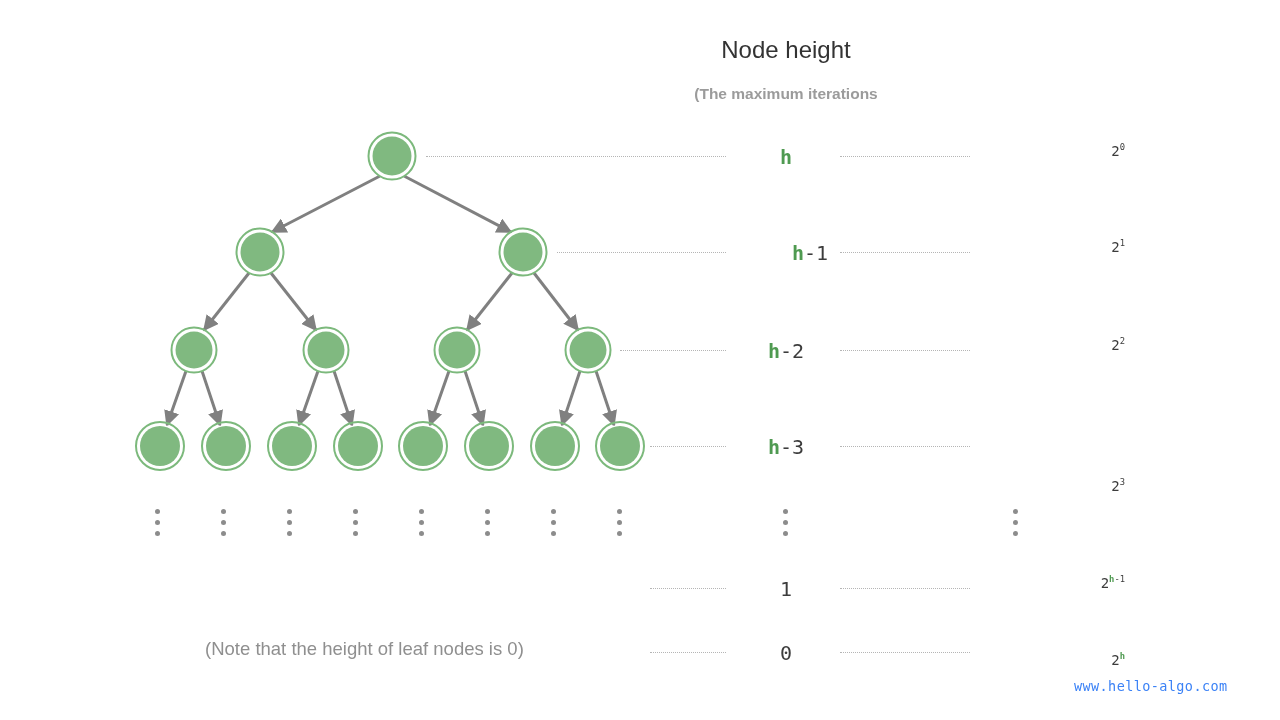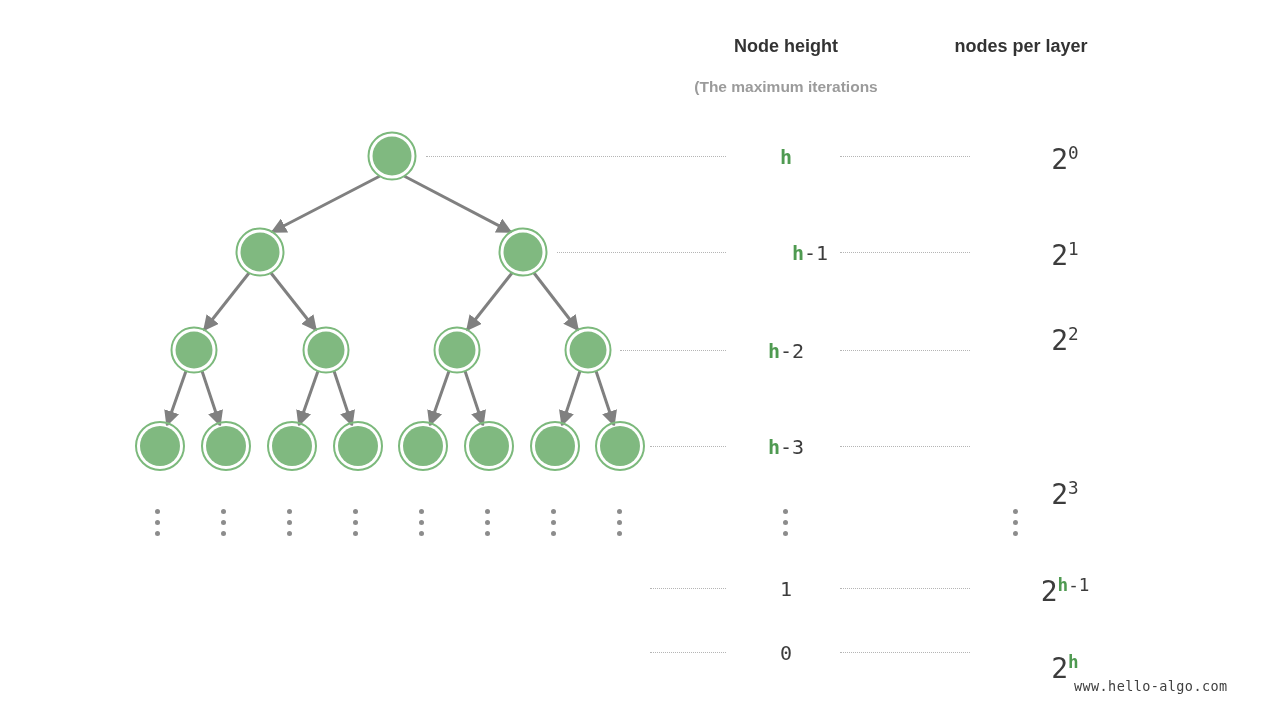--- a/index.html
+++ b/index.html
@@ -28,22 +28,22 @@
     height: 720px;
   }
 
   
   .col-header {
     position: absolute;
     text-align: center;
     line-height: 1.18;
   }
   .col-header .title {
-    font-weight: bold;
-    font-size: 18px;
+    font-weight: normal;
+    font-size: 24px;
     color: #333333;
     white-space: nowrap;
   }
   .col-header .subtitle {
     font-weight: bold;
     font-size: 15.5px;
     color: #9b9b9b;
     margin-top: 21px;
   }
   .col-header .subtitle div { white-space: nowrap; }
@@ -62,23 +62,23 @@
     white-space: nowrap;
   }
   .height-label .hvar {
     color: #4f9a51;
     font-weight: bold;
   }
 
   .count-label {
     position: absolute;
     width: 120px;
-    text-align: center;
+    text-align: right;
     font-family: "DejaVu Sans Mono", monospace;
-    font-size: 28px;
+    font-size: 14px;
     color: #3c3c3c;
     white-space: nowrap;
   }
   .count-label sup {
     font-size: 0.63em;
     vertical-align: super;
     line-height: 0;
   }
   .count-label sup .hvar {
     color: #4f9a51;
@@ -115,21 +115,21 @@
     font-size: 18.5px;
     color: #8f8f8f;
     white-space: nowrap;
   }
   #watermark {
     position: absolute;
     left: 1074px;
     top: 678px;
     font-family: "DejaVu Sans Mono", monospace;
     font-size: 13.5px;
-    color: #404040;
+    color: #3b82f6;
     letter-spacing: 0.4px;
     white-space: nowrap;
   }
 </style>
 </head>
 <body>
 
 <div id="stage">
 
   <svg id="tree-svg" viewBox="0 0 1280 720" xmlns="http://www.w3.org/2000/svg">
@@ -228,21 +228,20 @@
   </svg>
 
   <div class="col-header" id="header-node-height">
     <div class="title">Node height</div>
     <div class="subtitle">
       <div>(The maximum iterations</div>
     </div>
   </div>
 
   <div class="col-header" id="header-node-count">
-    <div class="title">nodes per layer</div>
   </div>
 
   <div class="leader" style="left:426px; top:156px; width:300px;"></div>
   <div class="height-label" style="left:726px; top:145px;">
     <span class="hvar">h</span><span></span>
   </div>
   <div class="leader" style="left:840px; top:156px; width:130px;"></div>
   <div class="count-label" style="left:1005px; top:143px;">
     <span>2</span><sup><span class="hvar"></span><span>0</span></sup>
   </div>
@@ -254,21 +253,21 @@
   <div class="leader" style="left:840px; top:252px; width:130px;"></div>
   <div class="count-label" style="left:1005px; top:239px;">
     <span>2</span><sup><span class="hvar"></span><span>1</span></sup>
   </div>
 
   <div class="leader" style="left:620px; top:350px; width:106px;"></div>
   <div class="height-label" style="left:726px; top:339px;text-align:center;">
     <span class="hvar">h</span><span>-2</span>
   </div>
   <div class="leader" style="left:840px; top:350px; width:130px;"></div>
-  <div class="count-label" style="left:1005px; top:324px;">
+  <div class="count-label" style="left:1005px; top:337px;">
     <span>2</span><sup><span class="hvar"></span><span>2</span></sup>
   </div>
 
   <div class="leader" style="left:650px; top:446px; width:76px;"></div>
   <div class="height-label" style="left:726px; top:435px;">
     <span class="hvar">h</span><span>-3</span>
   </div>
   <div class="leader" style="left:840px; top:446px; width:130px;"></div>
   <div class="count-label" style="left:1005px; top:433px;margin-top:45px;">
     <span>2</span><sup><span class="hvar"></span><span>3</span></sup>
@@ -327,20 +326,21 @@
 
   <div class="leader" style="left:650px; top:588px; width:76px;"></div>
   <div class="height-label" style="left:726px; top:577px;">
     <span class="hvar"></span><span>1</span>
   </div>
   <div class="leader" style="left:840px; top:588px; width:130px;"></div>
   <div class="count-label" style="left:1005px; top:575px;">
     <span>2</span><sup><span class="hvar">h</span><span>-1</span></sup>
   </div>
 
+  <div id="leaf-note">(Note that the height of leaf nodes is 0)</div>
   <div class="leader" style="left:650px; top:652px; width:76px;"></div>
   <div class="height-label" style="left:726px; top:641px;">
     <span class="hvar"></span><span>0</span>
   </div>
   <div class="leader" style="left:840px; top:652px; width:130px;"></div>
   <div class="count-label" style="left:1005px; top:639px;margin-top:13px;">
     <span>2</span><sup><span class="hvar">h</span><span></span></sup>
   </div>
 
   <div id="watermark">www.hello-algo.com</div>

